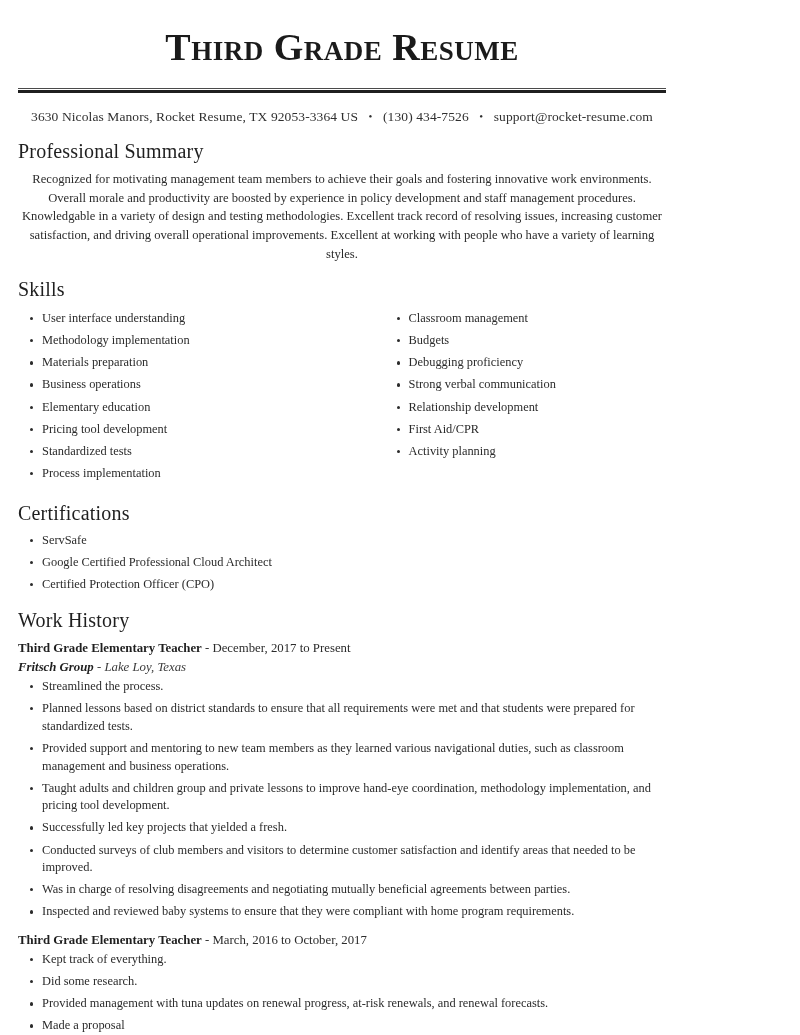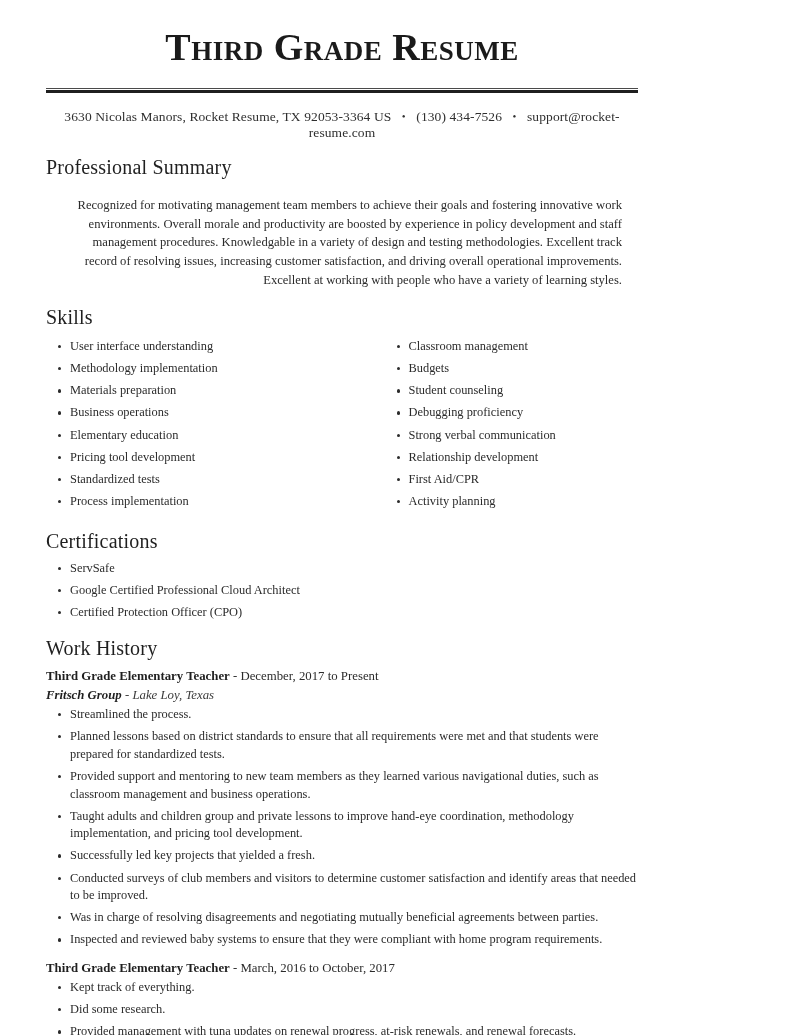--- a/index.html
+++ b/index.html
@@ -11,21 +11,21 @@
   body {
     width: 800px;
     height: 1035px;
     overflow: hidden;
     font-family: "Liberation Serif", "DejaVu Serif", serif;
     color: #2b2b2b;
   }
   .page {
     width: 684px;
     height: 1035px;
-    padding: 0 46px;
+    padding: 0 18px;
     position: relative;
     overflow: hidden;
   }
 
   
   .resume-title {
     text-align: center;
     font-family: "Liberation Serif", "DejaVu Serif", serif;
     font-weight: bold;
     font-variant: small-caps;
@@ -63,22 +63,22 @@
     font-weight: normal;
     color: #1f1f1f;
     margin: 0 0 6px 0;
     line-height: 1.25;
     letter-spacing: 0.2px;
   }
   .para {
     font-size: 12.6px;
     line-height: 1.48;
     color: #2b2b2b;
-    margin: 16px;
-    text-align: right;
+    margin: 4px;
+    text-align: center;
   }
 
   
   ul.bullets {
     list-style: none;
     margin: 2px 0 0 0;
     padding: 0;
   }
   ul.bullets > li {
     position: relative;
@@ -167,21 +167,20 @@
           <li>Elementary education</li>
           <li>Pricing tool development</li>
           <li>Standardized tests</li>
           <li>Process implementation</li>
         </ul>
       </div>
       <div class="col right">
         <ul class="bullets">
           <li>Classroom management</li>
           <li>Budgets</li>
-          <li>Student counseling</li>
           <li>Debugging proficiency</li>
           <li>Strong verbal communication</li>
           <li>Relationship development</li>
           <li>First Aid/CPR</li>
           <li>Activity planning</li>
         </ul>
       </div>
     </div>
   </div>
 

